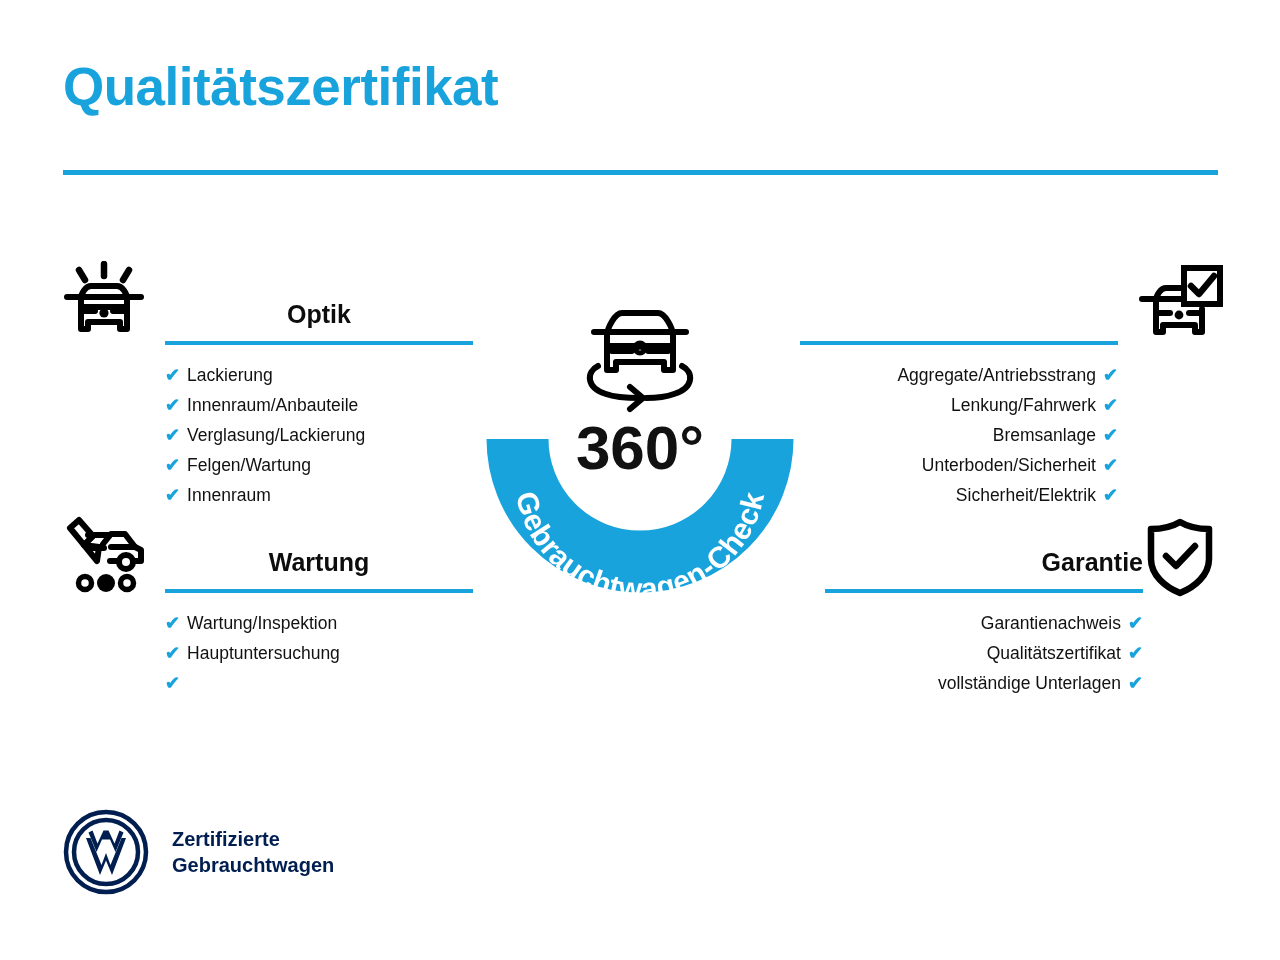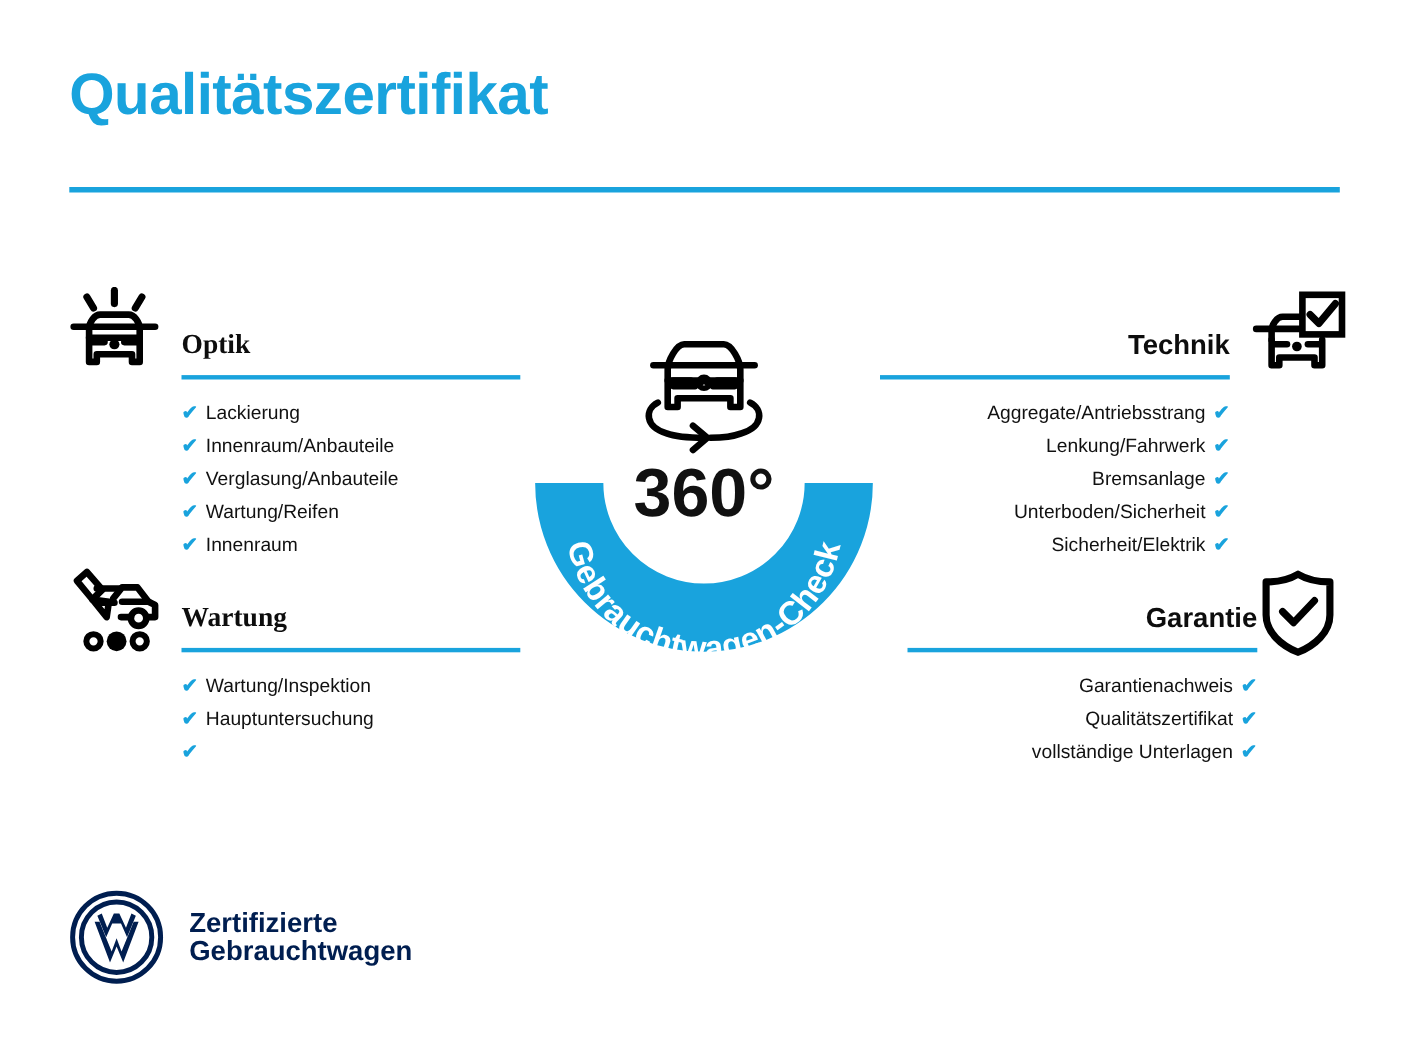--- a/index.html
+++ b/index.html
@@ -61,21 +61,21 @@
 
   .section-rule {
     position: absolute;
     left: 0;
     right: 0;
     bottom: 4px;
     height: 4px;
     background: #19A3DD;
   }
 
-  .section.left .section-title { text-align: left; font-family: Liberation Serif, serif; }
+  .section.left .section-title { text-align: center; }
   .section.right .section-title { text-align: right; }
 
   .check-list { margin-top: 11px; }
 
   .check-item {
     display: flex;
     align-items: baseline;
     font-size: 17.5px;
     color: #111111;
     line-height: 30px;
@@ -121,21 +121,21 @@
   .footer-logo {
     position: absolute;
     left: 62px;
     top: 808px;
     display: flex;
     align-items: center;
   }
 
   .footer-text {
     margin-left: 22px;
-    font-size: 25px;
+    font-size: 20px;
     font-weight: bold;
     color: #001E50;
     line-height: 26px;
     white-space: nowrap;
   }
 </style>
 </head>
 <body>
 
 <div class="page">
@@ -249,25 +249,25 @@
         <div class="check-item">
           <span class="check-mark">✔</span>
           <span>Lackierung</span>
         </div>
         <div class="check-item">
           <span class="check-mark">✔</span>
           <span>Innenraum/Anbauteile</span>
         </div>
         <div class="check-item">
           <span class="check-mark">✔</span>
-          <span>Verglasung/Anbauteile</span>
-        </div>
-        <div class="check-item">
-          <span class="check-mark">✔</span>
-          <span>Wartung/Reifen</span>
+          <span>Verglasung/Lackierung</span>
+        </div>
+        <div class="check-item">
+          <span class="check-mark">✔</span>
+          <span>Felgen/Wartung</span>
         </div>
         <div class="check-item">
           <span class="check-mark">✔</span>
           <span>Innenraum</span>
         </div>
       </div>
     </div>
   <div class="section left" id="sec-wartung">
       <div class="section-head">
         <div class="section-title">Wartung</div>
@@ -282,21 +282,20 @@
           <span class="check-mark">✔</span>
           <span>Hauptuntersuchung</span>
         </div>
         <div class="check-item">
           <span class="check-mark">✔</span>
         </div>
       </div>
     </div>
   <div class="section right" id="sec-technik">
       <div class="section-head">
-        <div class="section-title">Technik</div>
         <div class="section-rule"></div>
       </div>
       <div class="check-list">
         <div class="check-item">
           <span>Aggregate/Antriebsstrang</span>
           <span class="check-mark">✔</span>
         </div>
         <div class="check-item">
           <span>Lenkung/Fahrwerk</span>
           <span class="check-mark">✔</span>

